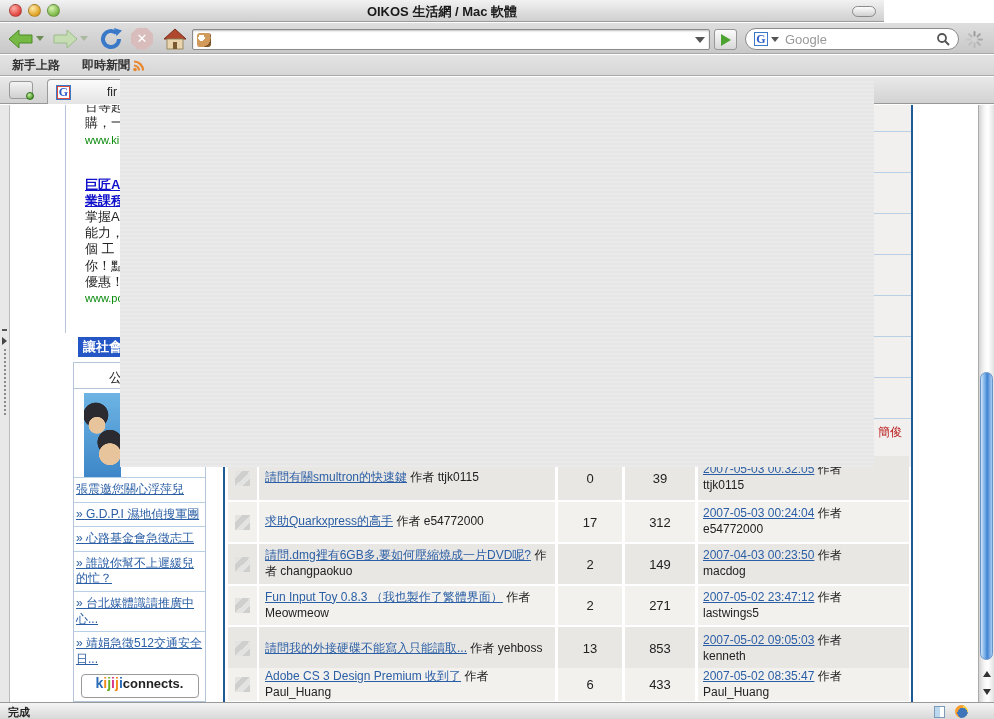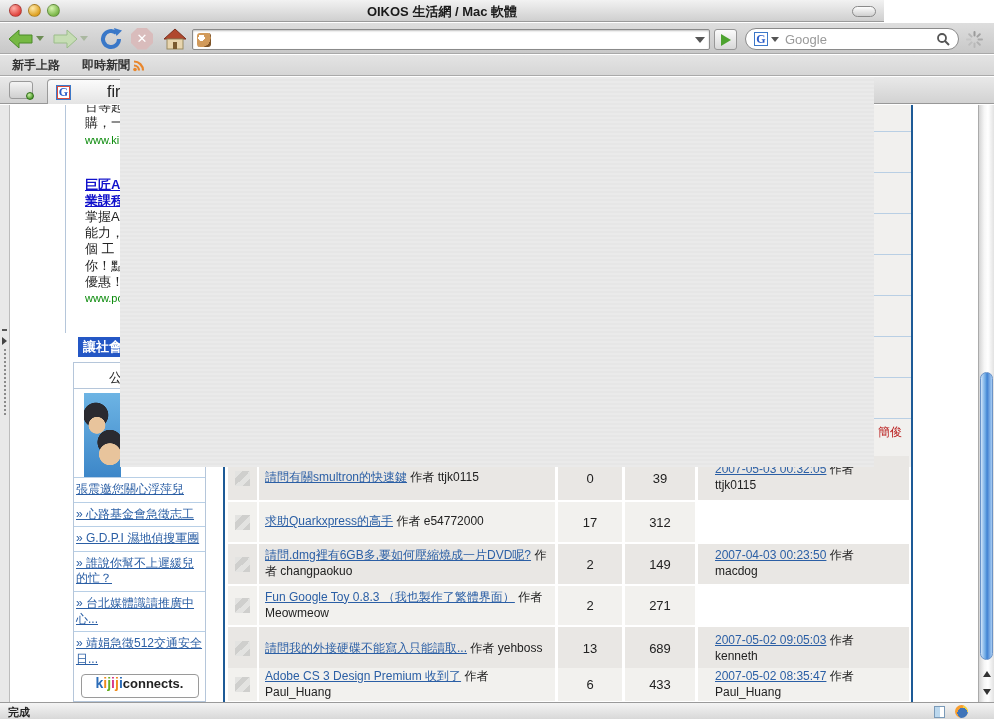--- a/index.html
+++ b/index.html
@@ -59,21 +59,21 @@
   #newtab-btn { position:absolute; left:9px; top:4px; width:24px; height:18px;
     border:1px solid #9a9a9a; border-radius:3px; background:linear-gradient(#f4f4f4,#cfcfcf); }
   #newtab-btn .badge { position:absolute; right:-2px; bottom:-2px; width:8px; height:8px; border-radius:50%;
     background:radial-gradient(circle at 35% 30%, #cdf0a8, #4a9a28 75%); border:1px solid #2f6d18; }
   #tab-active { position:absolute; left:47px; top:2px; width:320px; height:25px;
     background:linear-gradient(#fbfbfb,#e4e4e4); border:1px solid #9a9a9a; border-bottom:0;
     border-radius:4px 4px 0 0; display:flex; align-items:center; padding:0 8px; gap:8px; }
   #tab-favicon { width:15px; height:15px; background:#fff; border:1px solid #3c78c8;
     box-shadow:0 0 0 1px #d84b3c inset; color:#2a5cc8; font-family:"Liberation Serif",serif;
     font-weight:bold; font-size:12px; line-height:13px; text-align:center; }
-  #tab-label { font-size:16px; color:#222; padding-left:28px; }
+  #tab-label { font-size:12px; color:#222; padding-left:28px; }
 
   
   #splitter { position:absolute; left:0; top:105px; width:10px; height:597px;
     background:#e8e8e8; border-right:1px solid #bcbcbc; }
   #splitter .dash { position:absolute; left:2px; top:224px; width:5px; height:2px; background:#555; }
   #splitter .arrow { position:absolute; left:2px; top:232px; width:0; height:0;
     border-top:4px solid transparent; border-bottom:4px solid transparent; border-left:5px solid #444; }
   #splitter .dots { position:absolute; left:4px; top:244px; height:66px; border-left:2px dotted #8a8a8a; }
 
   
@@ -119,21 +119,21 @@
   #sliver-name { position:absolute; left:867px; top:319px; font-size:12px; color:#b91c1c; }
 
   .trow { position:absolute; left:217px; width:683px; }
   .trow .cell { position:absolute; top:0; bottom:2px; display:flex; align-items:center; }
   .odd  .cell { background:#e9e7e4; }
   .even .cell { background:#f2f1ee; }
   .cell.c-icon  { left:0;   width:29px; justify-content:center; }
   .cell.c-title { left:31px; width:296px; padding:2px 6px; }
   .cell.c-rep   { left:330px; width:64px; justify-content:center; font-size:13px; color:#222; }
   .cell.c-view  { left:397px; width:70px; justify-content:center; font-size:13px; color:#222; }
-  .cell.c-last  { left:470px; width:211px; padding:2px 17px; }
+  .cell.c-last  { left:470px; width:211px; padding:2px 5px; }
   .topic-icon { width:15px; height:15px;
     background:linear-gradient(135deg,#e3e3e1 25%,#cfcfcd 25% 50%,#e3e3e1 50% 75%,#cfcfcd 75%); }
   .tc { font-size:12px; line-height:1.32; color:#222; }
   .tc a { color:#2b5fa5; text-decoration:underline; }
   .uname { color:#222; }
 
   
   #overlay { position:absolute; left:120px; top:77px; width:754px; height:390px; z-index:50;
     background:repeating-linear-gradient(to bottom, #eaeaea 0 2px, #e6e6e6 2px 4px); }
 
@@ -288,22 +288,22 @@
 
     <div id="banner">讓社會</div>
     <div id="charity-box"></div>
     <div id="charity-header">公益</div>
     <div id="photo"></div>
 
     <div id="charity-list">
       <div class="c-item c-feature">
         <a>張震邀您關心浮萍兒</a>
       </div>
+      <div class="c-item"><a>» G.D.P.I 濕地偵搜軍團</a></div>
       <div class="c-item"><a>» 心路基金會急徵志工</a></div>
-      <div class="c-item"><a>» G.D.P.I 濕地偵搜軍團</a></div>
       <div class="c-item"><a>» 誰說你幫不上遲緩兒的忙？</a></div>
       <div class="c-item"><a>» 台北媒體識讀推廣中心...</a></div>
       <div class="c-item"><a>» 靖娟急徵512交通安全日...</a></div>
       <div id="kijiji"><span class="kj0">k</span><span class="kj1">i</span><span class="kj2">j</span><span class="kj3">i</span><span class="kj4">j</span><span class="kj5">i</span><span class="sfx">connects.</span></div>
     </div>
 
     <div id="tbl-left-border"></div>
     <div id="sliver"></div>
     <div id="sliver-name">簡俊</div>
 
@@ -323,20 +323,23 @@
 
     <div class="trow even" style="top:397px;height:42px;">
       <div class="cell c-icon">
           <span class="topic-icon"></span>
         </div>
       <div class="cell c-title">
           <div class="tc"><a>求助Quarkxpress的高手</a> <span>作者</span> <span class="uname">e54772000</span></div>
         </div>
       <div class="cell c-rep">17</div>
       <div class="cell c-view">312</div>
+      <div class="cell c-last">
+          <div class="tc"><a>2007-05-03 00:24:04</a> <span>作者</span><br><span class="uname">e54772000</span></div>
+        </div>
     </div>
 
     <div class="trow odd" style="top:439px;height:42px;">
       <div class="cell c-icon">
           <span class="topic-icon"></span>
         </div>
       <div class="cell c-title">
           <div class="tc"><a>請問.dmg裡有6GB多,要如何壓縮燒成一片DVD呢?</a> <span>作者</span> <span class="uname">changpaokuo</span></div>
         </div>
       <div class="cell c-rep">2</div>
@@ -344,35 +347,38 @@
       <div class="cell c-last">
           <div class="tc"><a>2007-04-03 00:23:50</a> <span>作者</span><br><span class="uname">macdog</span></div>
         </div>
     </div>
 
     <div class="trow even" style="top:481px;height:41px;">
       <div class="cell c-icon">
           <span class="topic-icon"></span>
         </div>
       <div class="cell c-title">
-          <div class="tc"><a>Fun Google Toy 0.8.3 （我也製作了繁體界面）</a> <span>作者</span> <span class="uname">Meowmeow</span></div>
+          <div class="tc"><a>Fun Input Toy 0.8.3 （我也製作了繁體界面）</a> <span>作者</span> <span class="uname">Meowmeow</span></div>
         </div>
       <div class="cell c-rep">2</div>
       <div class="cell c-view">271</div>
+      <div class="cell c-last">
+          <div class="tc"><a>2007-05-02 23:47:12</a> <span>作者</span><br><span class="uname">lastwings5</span></div>
+        </div>
     </div>
 
     <div class="trow odd" style="top:522px;height:45px;">
       <div class="cell c-icon">
           <span class="topic-icon"></span>
         </div>
       <div class="cell c-title">
           <div class="tc"><a>請問我的外接硬碟不能寫入只能讀取...</a> <span>作者</span> <span class="uname">yehboss</span></div>
         </div>
       <div class="cell c-rep">13</div>
-      <div class="cell c-view">689</div>
+      <div class="cell c-view">853</div>
       <div class="cell c-last">
           <div class="tc"><a>2007-05-02 09:05:03</a> <span>作者</span><br><span class="uname">kenneth</span></div>
         </div>
     </div>
 
     <div class="trow even" style="top:563px;height:35px;">
       <div class="cell c-icon">
           <span class="topic-icon"></span>
         </div>
       <div class="cell c-title">

